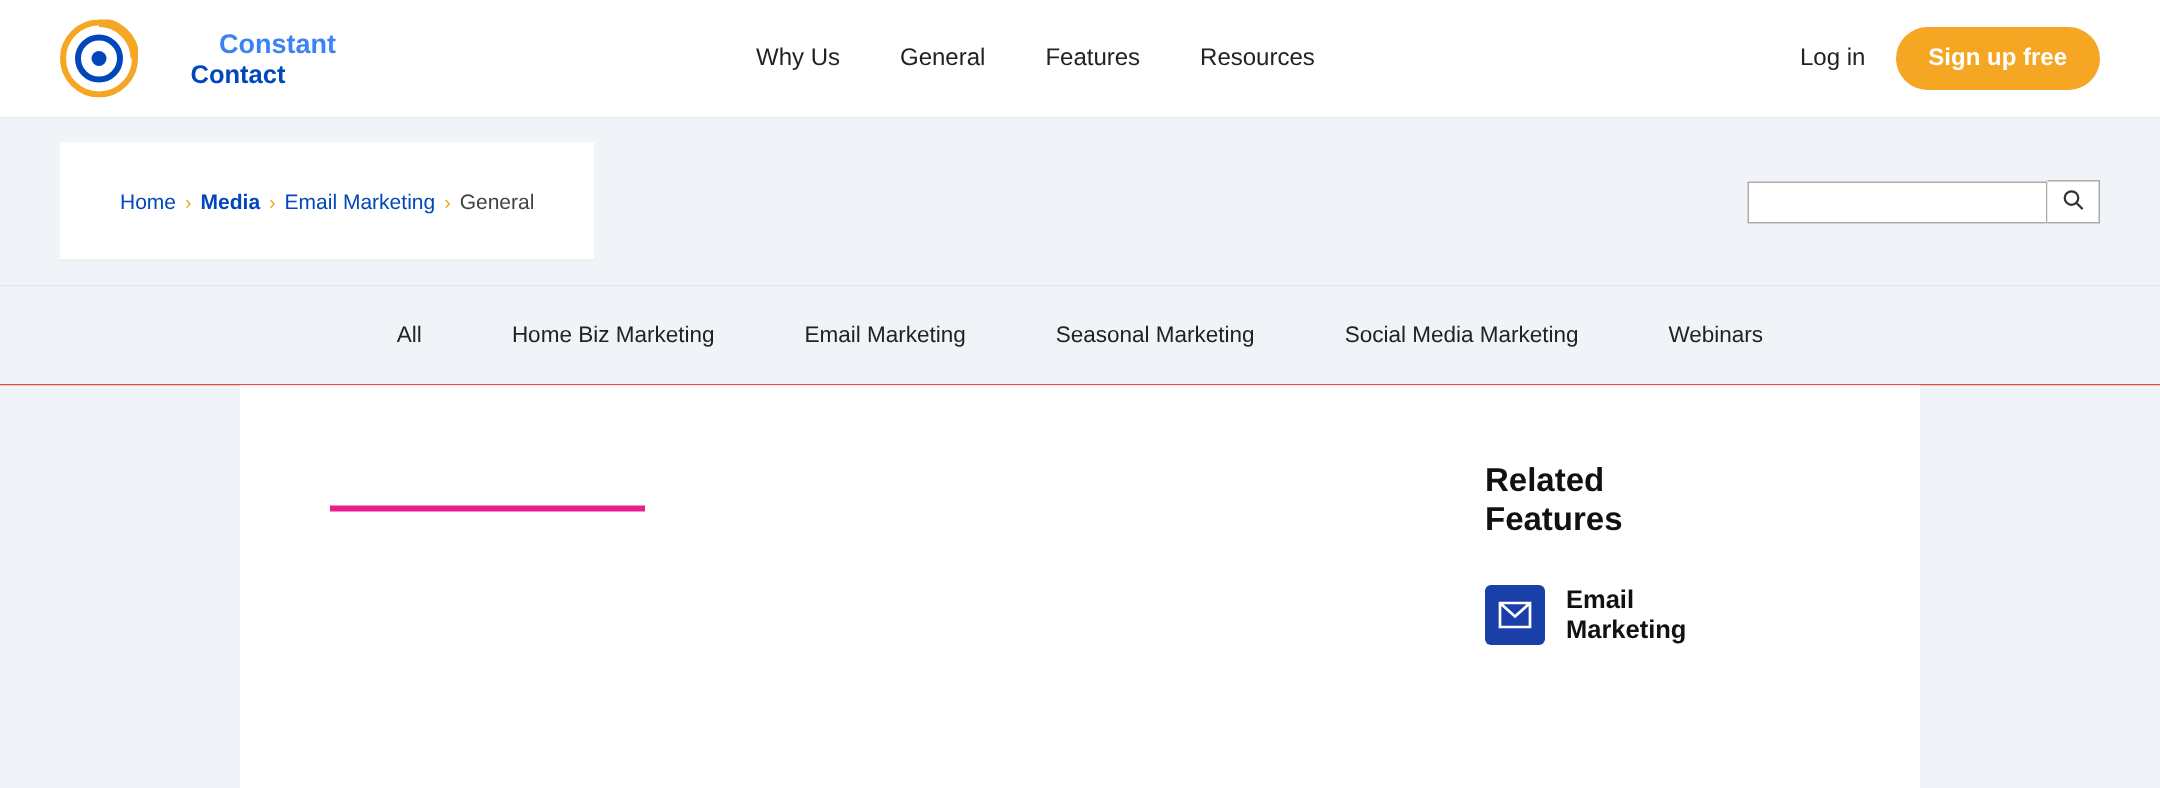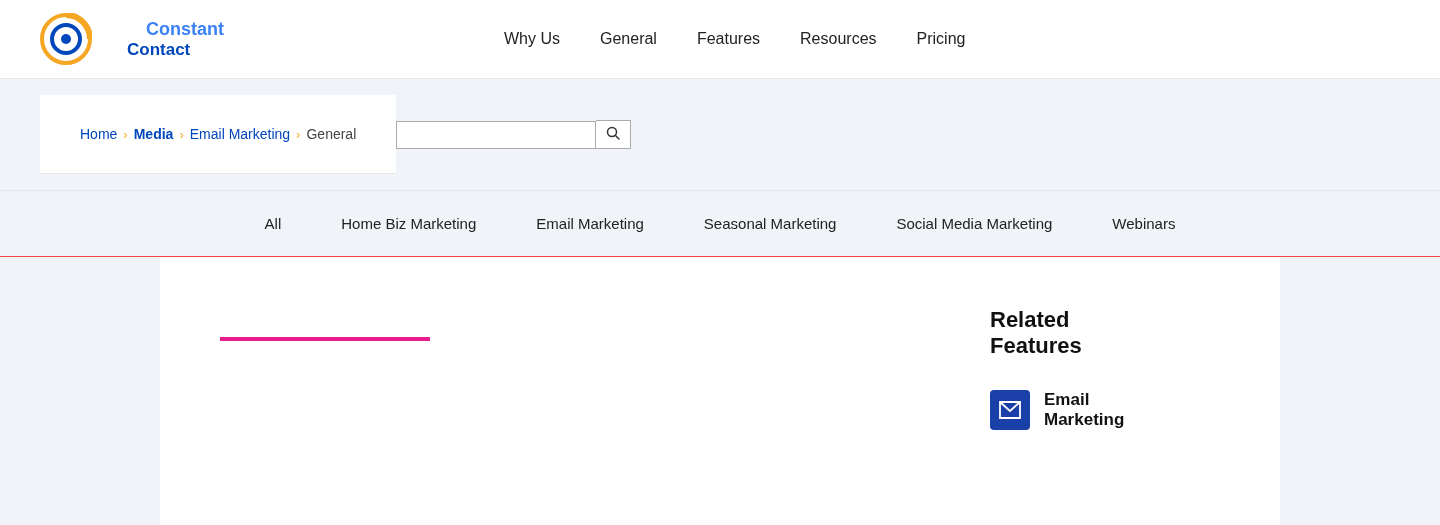--- a/index.html
+++ b/index.html
@@ -47,21 +47,21 @@
       font-weight: 600;
       cursor: pointer;
     }
 
     
     .breadcrumb-bar {
       background: #f0f3f7;
       padding: 16px 40px;
       display: flex;
       align-items: center;
-      justify-content: flex-start;
+      justify-content: space-between;
       border-bottom: 1px solid #e2e6ea;
     }
     .breadcrumb {
       display: flex;
       align-items: center;
       gap: 6px;
       font-size: 14px;
     }
     .breadcrumb a { color: #0047bb; text-decoration: none; }
     .breadcrumb .sep { color: #f5a623; font-size: 13px; }
@@ -191,24 +191,27 @@
         <span class="line1">Constant</span>
         <span class="line2">Contact</span>
       </div>
     </div>
 
     <div class="nav-links">
       <a class="nav-link">Why Us</a>
       <a class="nav-link">General</a>
       <a class="nav-link">Features</a>
       <a class="nav-link">Resources</a>
-      <a class="nav-link">Pricing</a>
-    </div>
-  </div>
-
+    </div>
+  </div>
+
+  <div class="nav-right">
+    <a class="login-link">Log in</a>
+    <button class="signup-btn">Sign up free</button>
+  </div>
 </nav>
 
 <div class="breadcrumb-bar">
   <nav class="breadcrumb">
     <a href="#">Home</a>
     <span class="sep">›</span>
     <a href="#" style="font-weight:600;">Media</a>
     <span class="sep">›</span>
     <a href="#">Email Marketing</a>
     <span class="sep">›</span>

